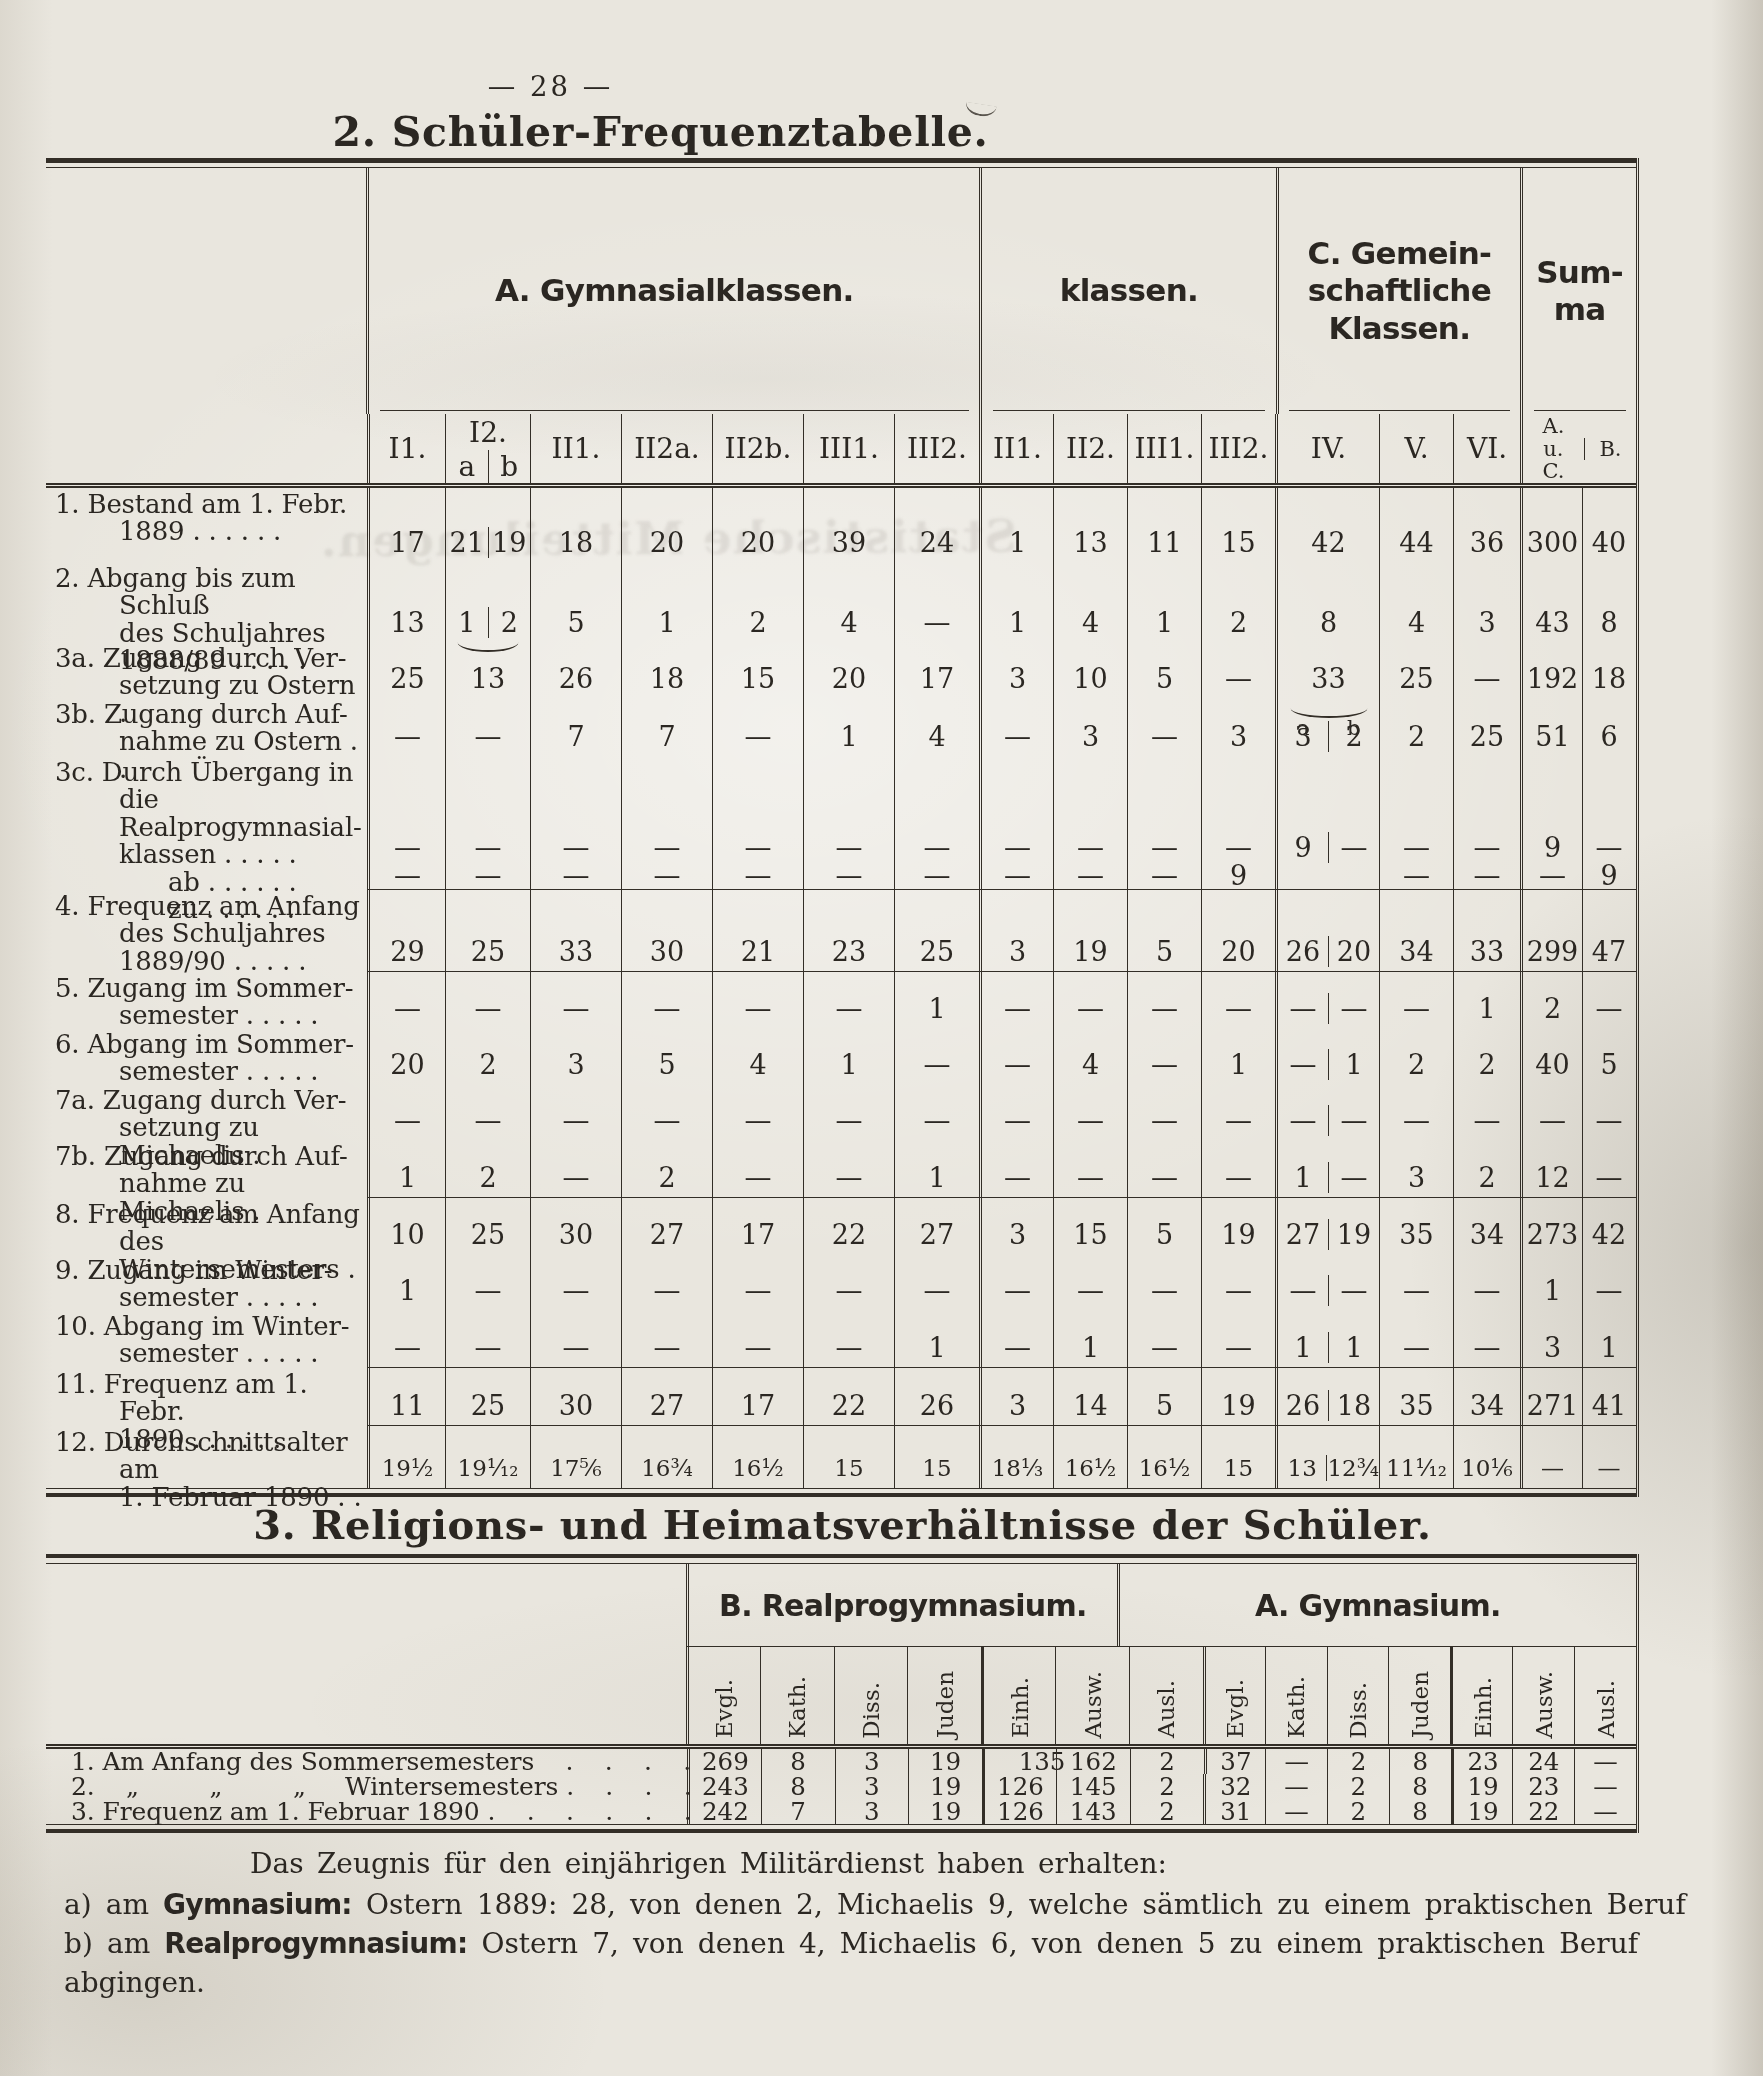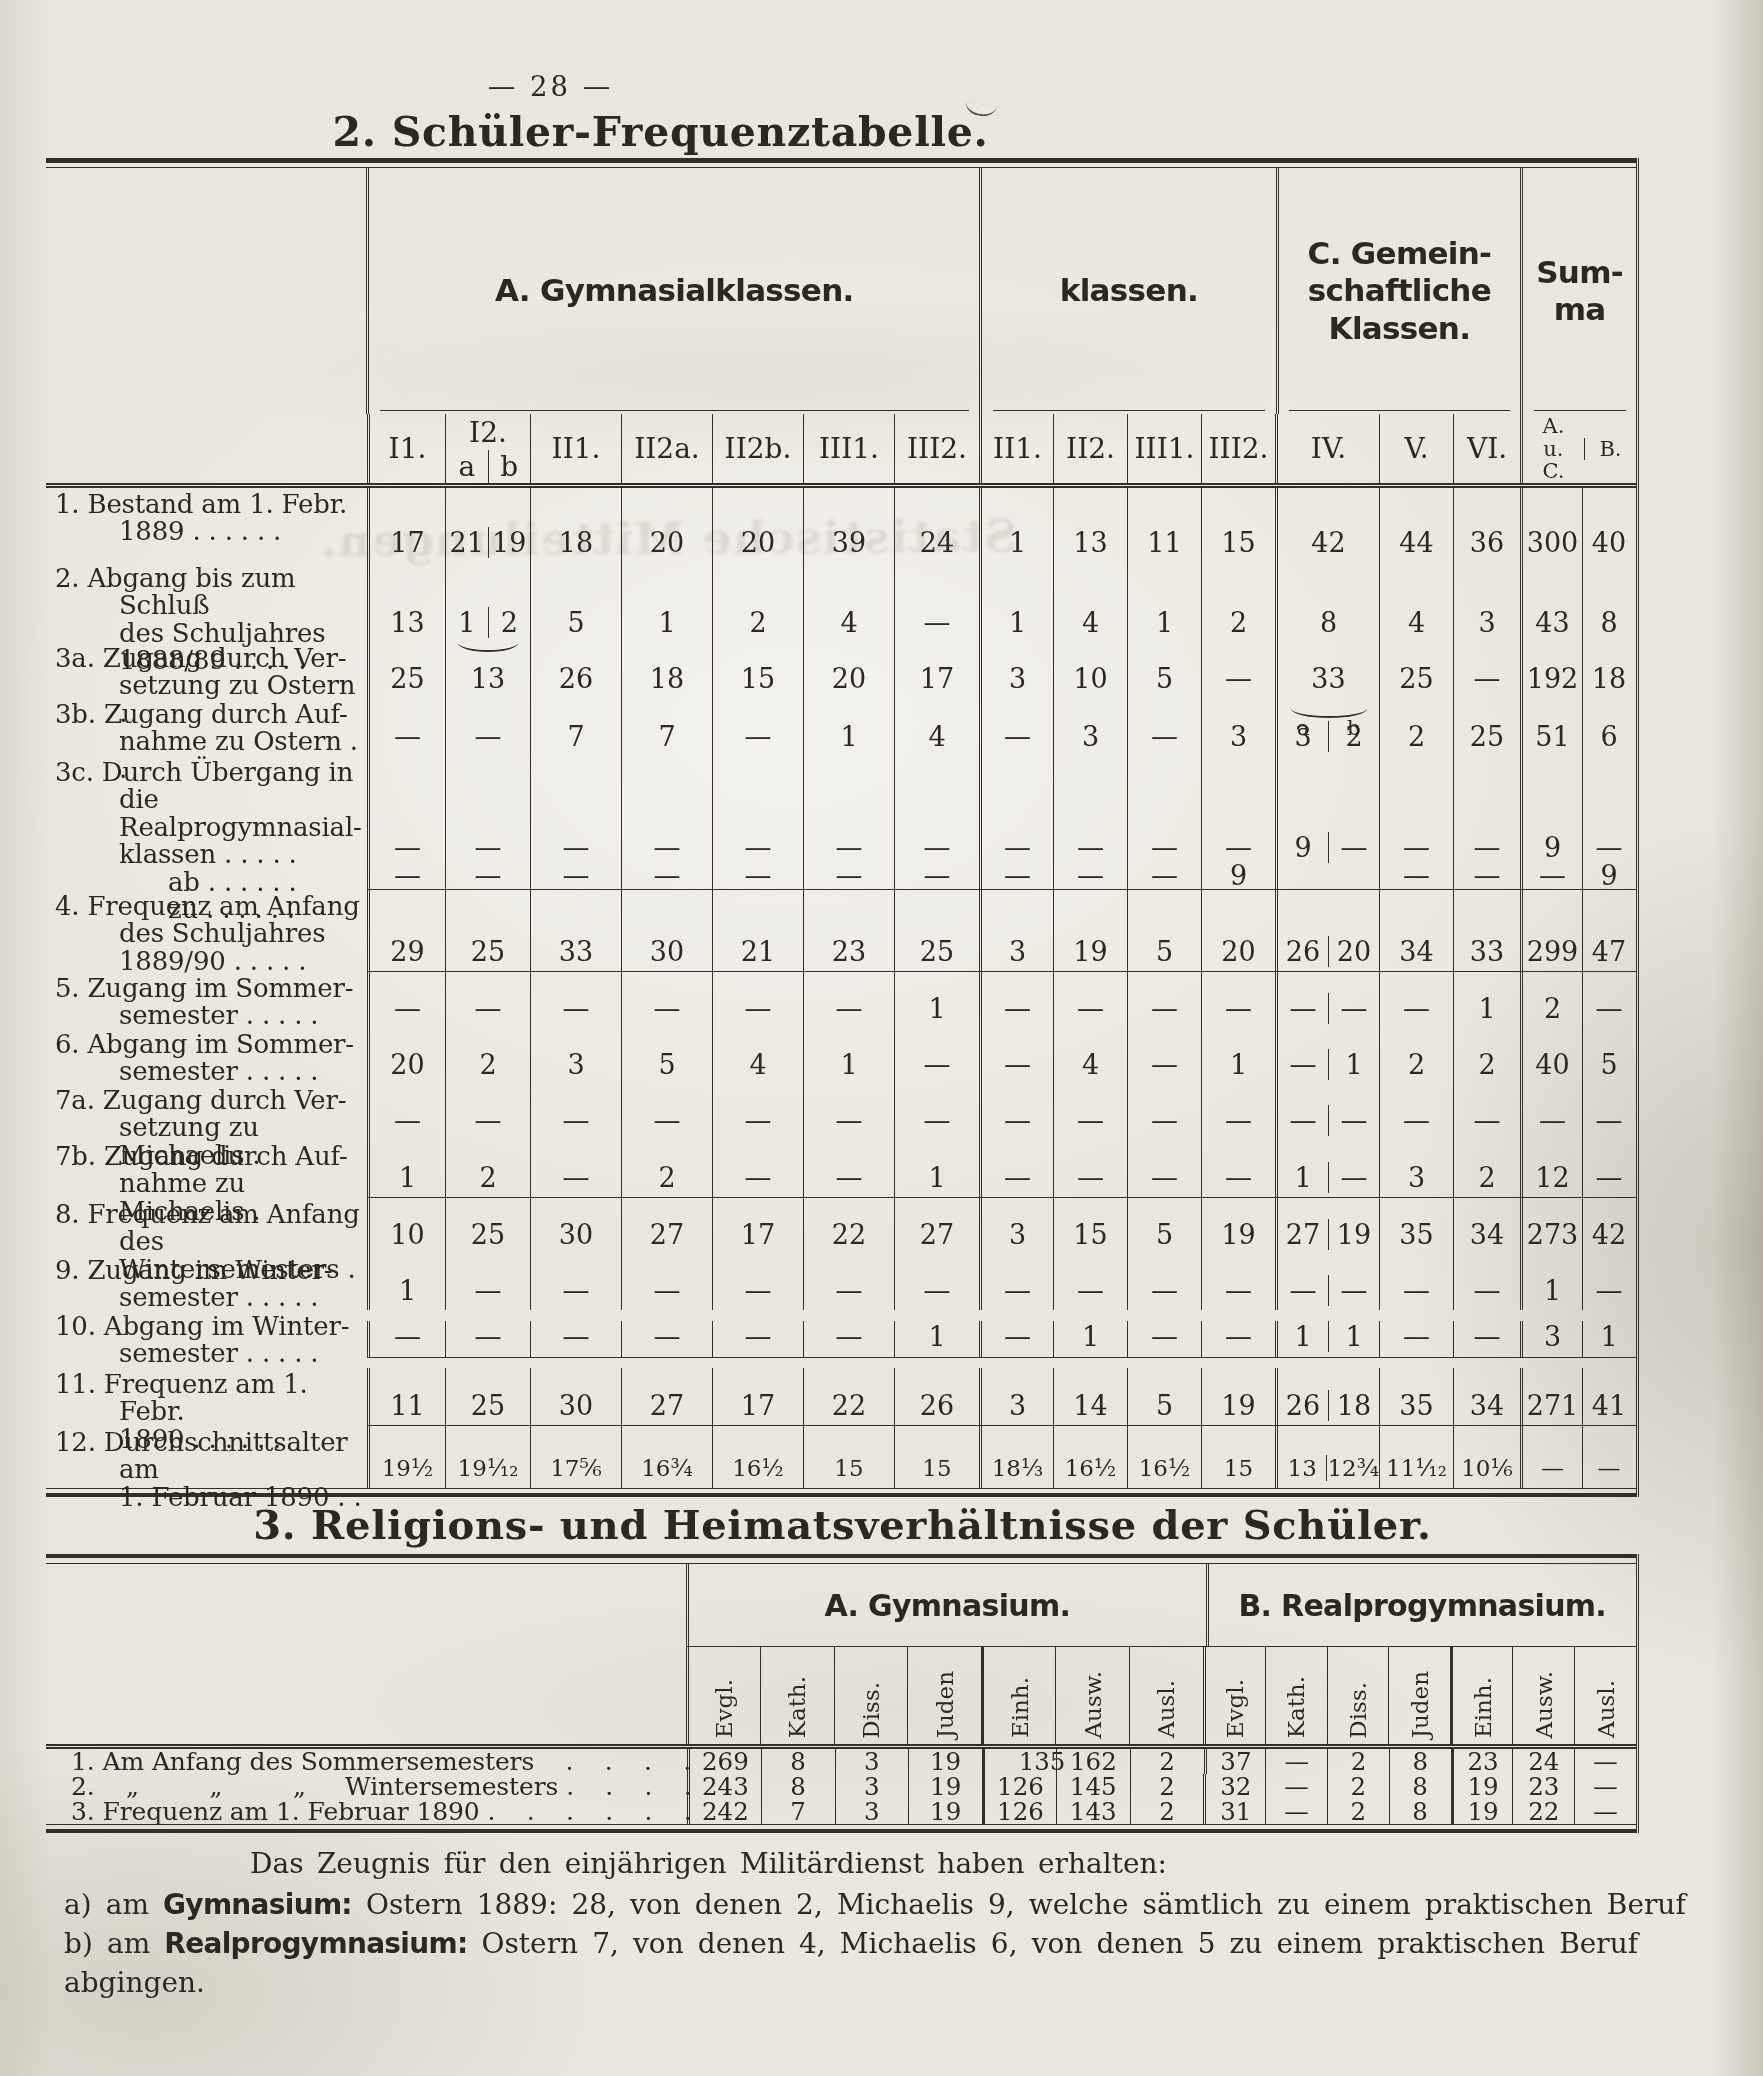--- a/index.html
+++ b/index.html
@@ -977,21 +977,21 @@
             <span>—</span>
           </div>
           <div class="td bdl" style="width: 62px;">
             <span>1</span>
           </div>
           <div class="td bl" style="width: 53px;">
             <span>—</span>
           </div>
         </div>
       </div>
-      <div class="tr rb" style="height: 58px; align-items: center;">
+      <div class="tr rb" style="height: 58px;">
         <div class="rl" style="width: 321px;">
           <div class="l0">10. Abgang  im  Winter-</div>
           <div class="li">semester    .    .    .    .    .</div>
         </div>
         <div class="cells">
           <div class="td bdl" style="width: 78px;">
             <span>—</span>
           </div>
           <div class="td bl" style="width: 85px;">
             <span>—</span>
@@ -1163,22 +1163,22 @@
       </div>
       <div class="t1bot"></div>
     </div>
 
   <h2 class="t3-title">3. Religions-  und  Heimatsverhältnisse  der  Schüler.</h2>
 
   <div class="t2" id="table2">
       <div class="t2top"></div>
       <div class="t2head">
         <div class="hcell hlab" style="width: 641px;"></div>
+        <div class="hcell bdl" style="width: 431px;">B. Realprogymnasium.</div>
         <div class="hcell bdl" style="width: 520px;">A. Gymnasium.</div>
-        <div class="hcell bdl" style="width: 431px;">B. Realprogymnasium.</div>
       </div>
       <div class="t2cols">
         <div style="width: 641px;"></div>
         <div class="rot bdl" style="width: 74px;">
           <span>Evgl.</span>
         </div>
         <div class="rot bl" style="width: 74px;">
           <span>Kath.</span>
         </div>
         <div class="rot bl" style="width: 74px;">

